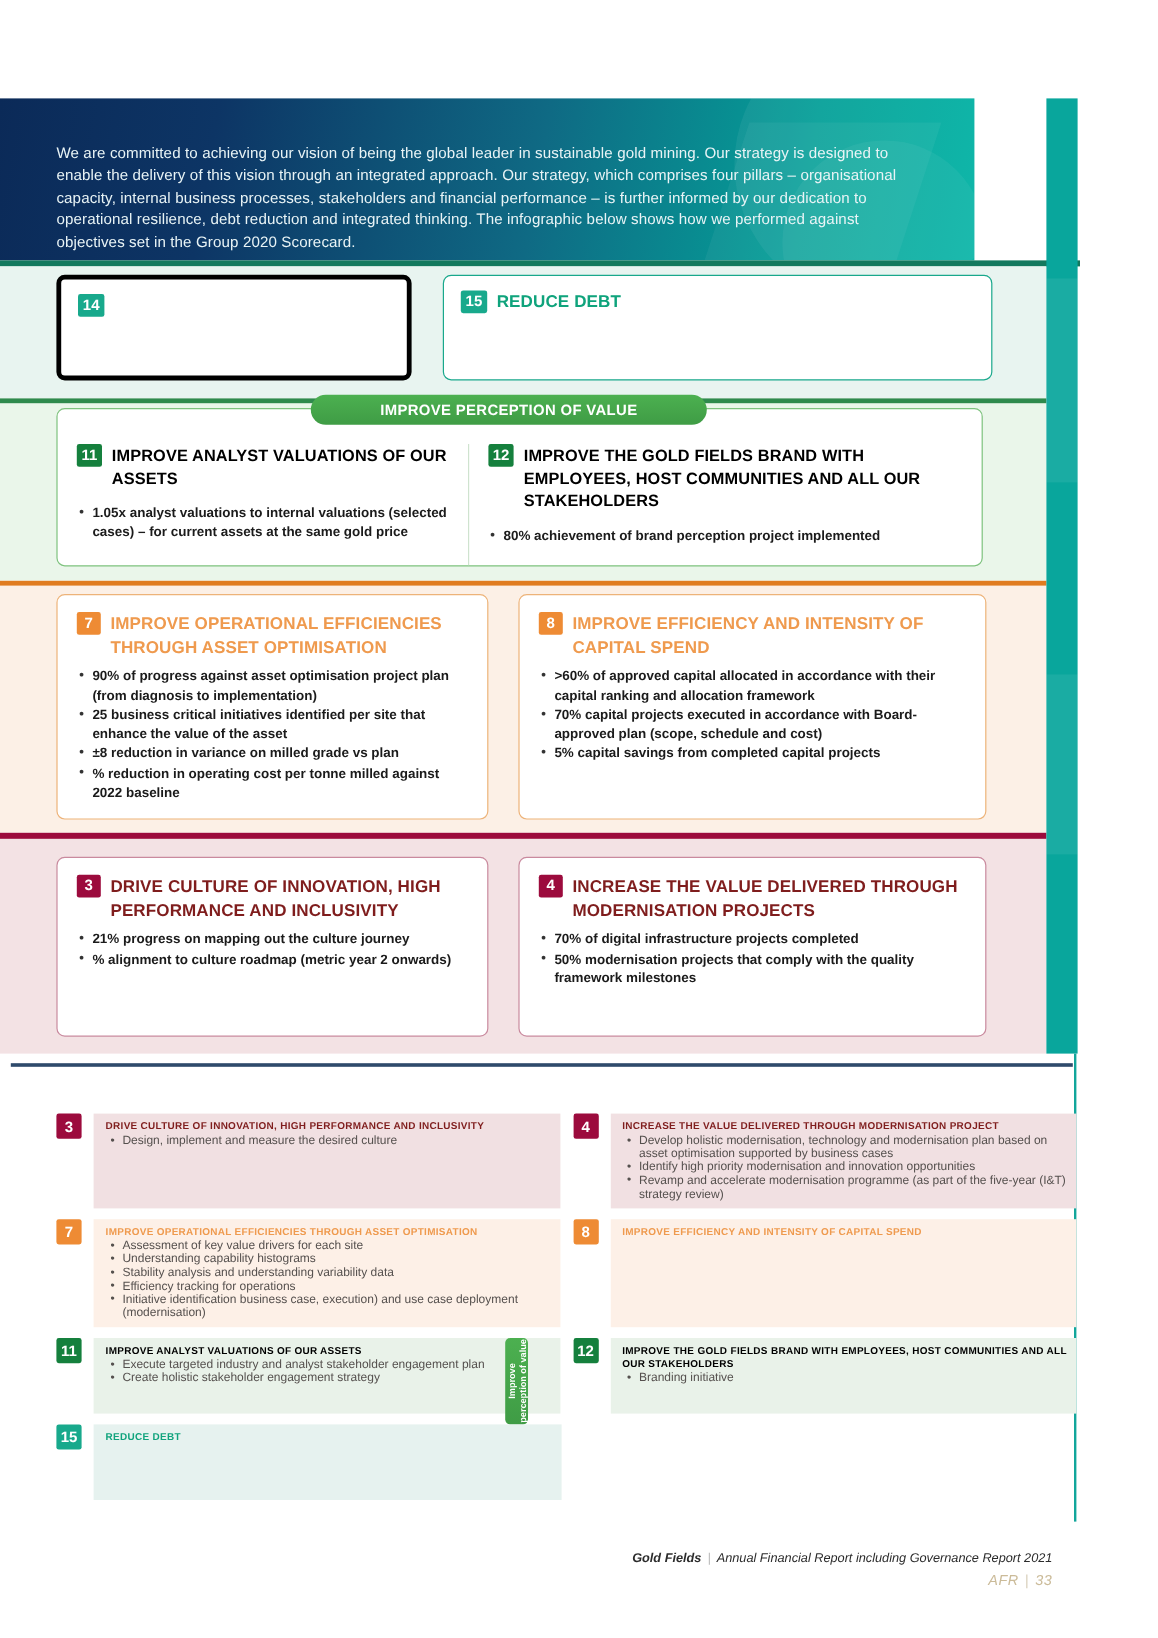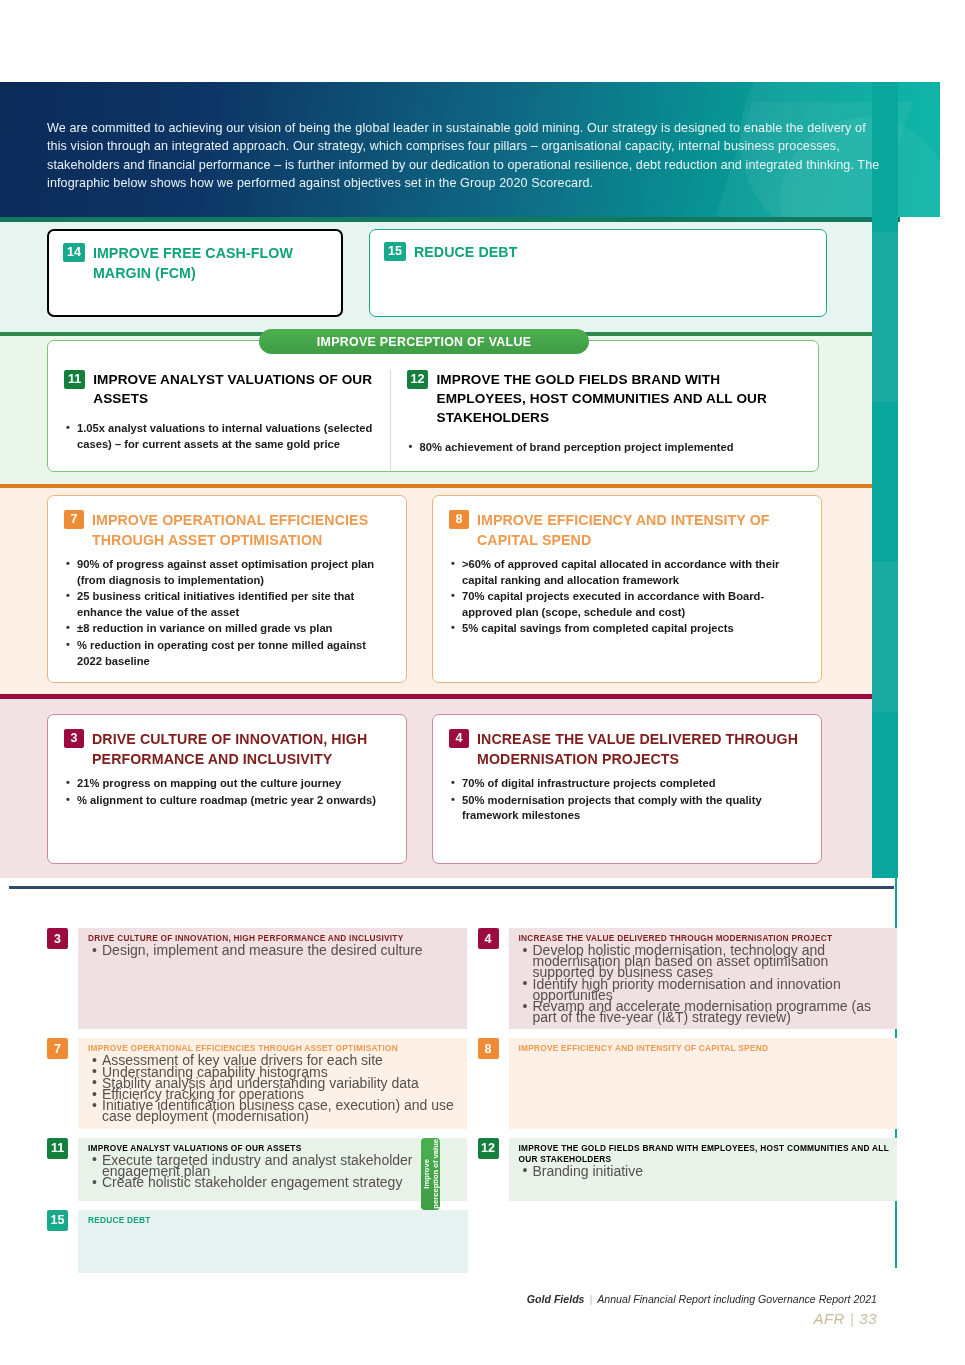--- a/index.html
+++ b/index.html
@@ -5,21 +5,21 @@
   * { box-sizing: border-box; margin:0; padding:0; }
   html,body{ background:#ffffff; }
   body{
     width:965px; height:1365px;
     font-family:"Liberation Sans", sans-serif;
     position:relative; overflow:hidden;
   }
 
   
   .header{
-    position:absolute; left:0; top:82px; width:940px; height:135px;
+    position:absolute; left:0; top:82px; width:812px; height:135px;
     background:linear-gradient(100deg,#0b2a58 0%, #0d3565 22%, #0f6a84 55%, #05a098 82%, #00b3a4 100%);
     overflow:hidden;
   }
   .header .deco1{
     position:absolute; right:-30px; top:-60px; width:230px; height:230px;
     border-radius:50%; background:rgba(255,255,255,0.06);
   }
   .header .deco2{
     position:absolute; right:60px; top:20px; width:160px; height:200px;
     background:rgba(255,255,255,0.05); transform:skewX(-18deg);
@@ -79,21 +79,21 @@
   ul.bullets li{
     position:relative; padding-left:13px;
     font-size:11.2px; line-height:15.6px; color:#1b1b1b;
     font-weight:bold; margin-bottom:1px;
   }
   ul.bullets li::before{
     content:"•"; position:absolute; left:2px; top:-1px; font-size:11px; color:#333;
   }
 
   
-  #card14{ left:47px; top:229px; width:296px; height:88px; border:2px solid #000000; }
+  #card14{ left:47px; top:229px; width:296px; height:88px; border:4px solid #000000; }
   #card15{ left:369px; top:229px; width:458px; height:88px; border:1px solid #19a88c; }
   .teal-badge{ background:#18a98c; }
   .teal-title{ color:#0fa37c; }
   #card14 .inner, #card15 .inner{ padding:12px 14px 0 14px; }
   #card14 .card-title{ padding-left:0; }
 
   
   #cardGreen{
     left:47px; top:340px; width:772px; height:132px;
     border:1px solid #7ec27e; background:#fff; border-radius:7px;
@@ -143,21 +143,21 @@
     display:flex; align-items:center; justify-content:center; border-radius:2px;
   }
   .bbody{ flex:1 1 auto; padding:5px 8px 6px 10px; min-height:63px; }
   .btitle{
     font-weight:bold; font-size:8.3px; line-height:11px;
     letter-spacing:0.25px; text-transform:uppercase; margin-bottom:1px;
   }
   .btitle.justified{ text-align:justify; }
   ul.bbul{ list-style:none; }
   ul.bbul li{
-    position:relative; padding-left:14px; font-size:14px; line-height:11.2px;
+    position:relative; padding-left:14px; font-size:10px; line-height:11.2px;
     color:#55504e;
   }
   ul.bbul li::before{ content:"•"; position:absolute; left:4px; top:-0.5px; }
 
   .crim-bg{ background:#f1e0e2; }
   .orange-bg{ background:#fdf0e7; }
   .green-bg{ background:#e9f2e9; }
   .mint-bg{ background:#e6f2ef; }
 
   .vtab{
@@ -167,21 +167,21 @@
     color:#fff; font-weight:bold; font-size:7.6px; line-height:9px;
     display:flex; align-items:center; justify-content:center; text-align:center;
   }
   .vtab span{ writing-mode:vertical-rl; transform:rotate(180deg); white-space:pre-line; }
 
   
   .footer{ position:absolute; right:88px; top:1293px; text-align:right;font-style:italic; }
   .f1{ font-size:10.6px; color:#2b2b2b; white-space:nowrap; }
   .f1 b{ font-weight:bold; }
   .f1 .sep{ color:#b9b9b9; margin:0 5px; font-weight:normal; }
-  .f2{ font-size:15px; color:#cbbb99; margin-top:5px; letter-spacing:0.5px; }
+  .f2{ font-size:12px; color:#cbbb99; margin-top:5px; letter-spacing:0.5px; }
   .f2 .sep{ color:#d8cfba; margin:0 5px; }
 </style>
 </head>
 <body>
 
 <div class="header">
   <div class="deco1"></div>
   <div class="deco2"></div>
   <div class="deco3"></div>
   <p class="intro">We are committed to achieving our vision of being the global leader in sustainable gold mining. Our strategy is designed to enable the delivery of this vision through an integrated approach. Our strategy, which comprises four pillars – organisational capacity, internal business processes, stakeholders and financial performance – is further informed by our dedication to operational resilience, debt reduction and integrated thinking. The infographic below shows how we performed against objectives set in the Group 2020 Scorecard.</p>
@@ -196,21 +196,20 @@
 <div class="teal-bar">
   <div class="tb1"></div>
   <div class="tb2"></div>
 </div>
 <div class="teal-line"></div>
 
 <div class="card" id="card14">
   <div class="inner">
     <div class="card-head">
       <span class="badge teal-badge">14</span>
-      <span class="card-title teal-title">IMPROVE FREE CASH-FLOW MARGIN (FCM)</span>
     </div>
   </div>
 </div>
 
 <div class="card" id="card15">
   <div class="inner">
     <div class="card-head">
       <span class="badge teal-badge">15</span>
       <span class="card-title teal-title">REDUCE DEBT</span>
     </div>

